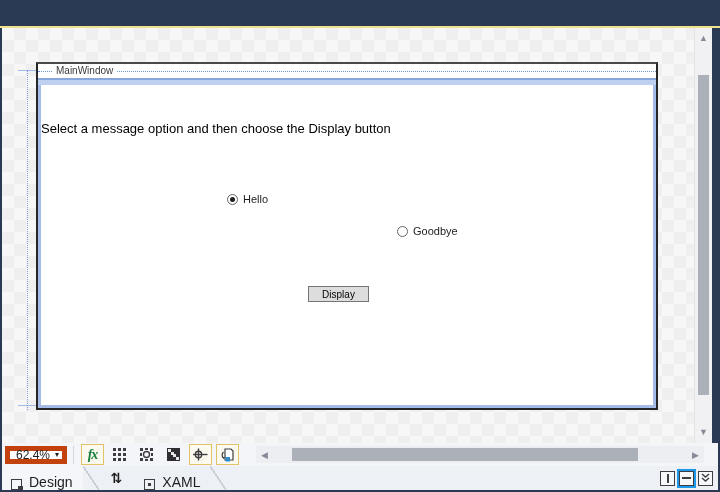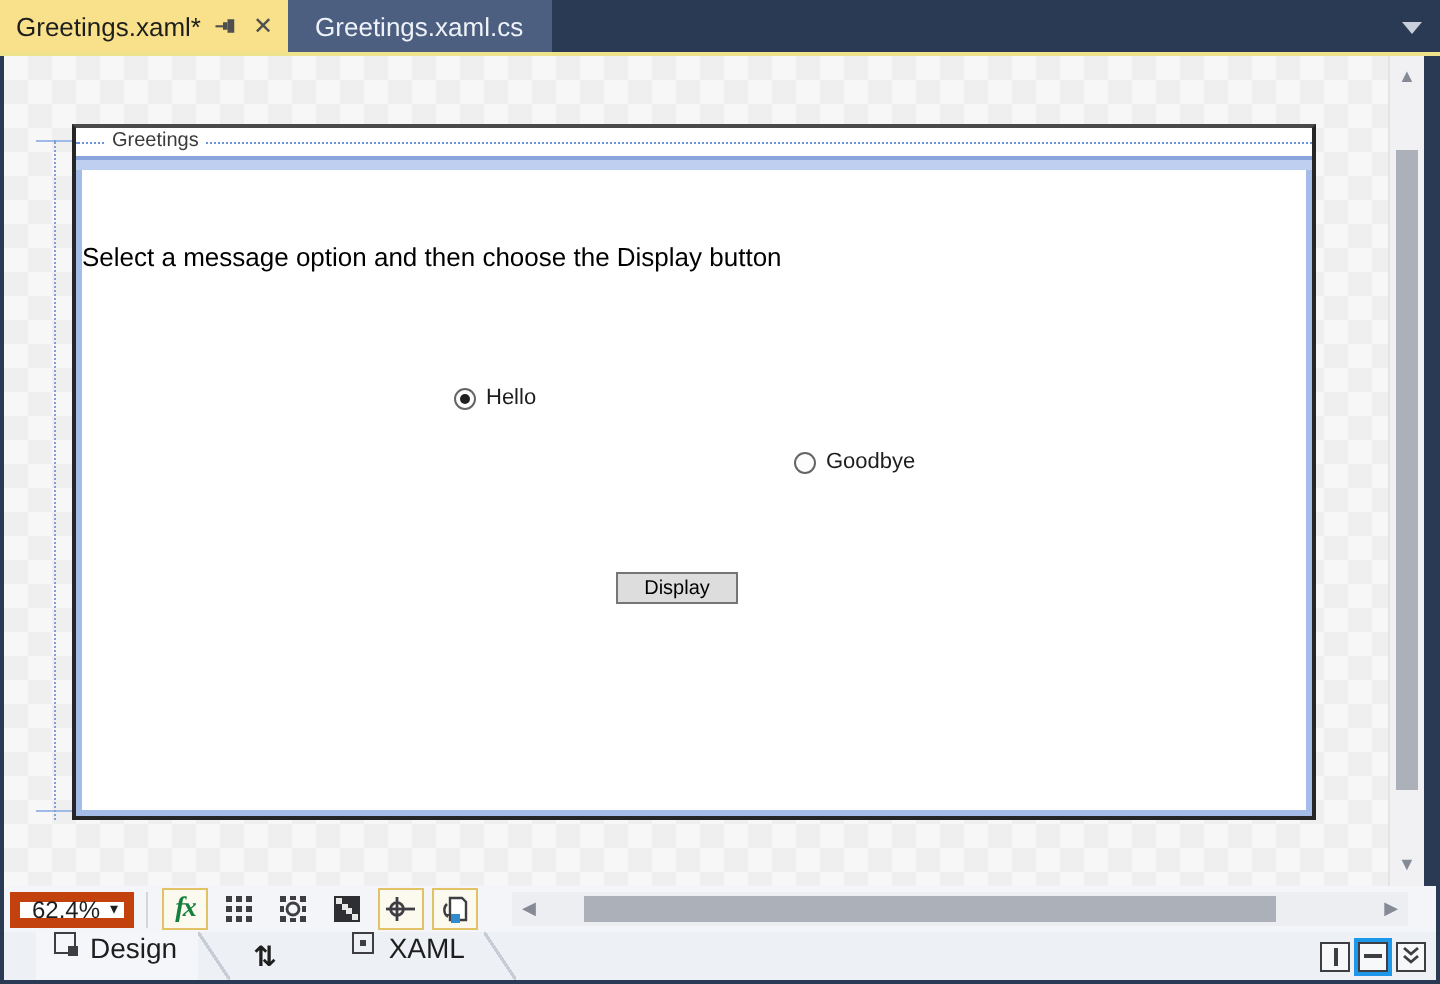--- a/index.html
+++ b/index.html
@@ -60,68 +60,51 @@
   .tbtn.active { border:1px solid #E2C266; background:#FCF9EE; }
   .fx { font-family:"Liberation Serif","DejaVu Serif",serif; font-style:italic; font-weight:bold; font-size:14px; color:#15803d; letter-spacing:-1px; }
 
   .hscroll { position:absolute; left:254px; right:14px; top:3px; height:17px; background:#EDEEF1; }
   .hs-arrow { position:absolute; top:0; bottom:0; display:flex; align-items:center; font-size:9px; color:#848B97; }
   .hs-arrow.left { left:5px; } .hs-arrow.right { right:5px; }
   .hs-thumb { position:absolute; left:36px; width:346px; top:2px; bottom:2px; background:#ACB0B9; }
 
   
   .bottombar { position:absolute; top:466px; left:2px; right:2px; height:24px; background:#EDF0F5; display:flex; align-items:center; font-size:14px; color:#1E1E1E; }
-  .btab { display:flex; align-items:flex-start; gap:7px; padding:0 10px; height:100%; cursor:default;margin-left:16px; }
+  .btab { display:flex; align-items:flex-end; gap:7px; padding:0 10px; height:100%; cursor:default; }
   .btab.design { padding-left:9px; background:#F4F6FA; }
   .slant { width:16px; height:100%; background:linear-gradient(to top right, transparent 47%, #C7CCD6 47%, #C7CCD6 53%, transparent 53%); }
   .swapbtn { font-size:14px; font-weight:bold; color:#1E1E1E; padding:0 12px; }
   .dicon { position:relative; width:11px; height:11px; border:1.5px solid #3E3E42; background:#F4F6FA; }
   .dicon::after { content:""; position:absolute; right:-2px; bottom:-2px; width:5px; height:5px; background:#3E3E42; }
   .xicon { position:relative; width:11px; height:11px; border:1.5px solid #3E3E42; display:flex; align-items:center; justify-content:center; }
   .xicon::after { content:""; width:3px; height:3px; background:#3E3E42; }
   .rbtns { margin-left:auto; display:flex; gap:4px; margin-right:5px; align-items:center; }
   .rbtn { width:15px; height:15px; border:1px solid #3E3E42; background:#F6F8FA; display:flex; align-items:center; justify-content:center; }
   .rbtn.selected { outline:2px solid #1C97EA; }
   .glyph-v { width:2px; height:9px; background:#3E3E42; }
   .glyph-h { width:9px; height:2px; background:#3E3E42; }
   .bottom-edge { position:absolute; bottom:0; left:0; right:0; height:2px; background:#2A3A55; }
 </style>
 </head>
 <body>
 
 <div class="app">
 
-  <div class="tabbar">
-    <div class="tab-active">
-      <span>Greetings.xaml*</span>
-      <span class="pin-wrap">
-        <svg width="12" height="12" viewBox="0 0 16 16" aria-hidden="true">
-          <rect x="9" y="3.5" width="4.5" height="9" fill="#4F4F4F"></rect>
-          <rect x="6" y="5.5" width="3" height="5" fill="#4F4F4F"></rect>
-          <rect x="1" y="7.5" width="5" height="1.4" fill="#4F4F4F"></rect>
-        </svg>
-      </span>
-      <span class="close-x">✕</span>
-    </div>
-    <div class="tab-inactive">
-      <span>Greetings.xaml.cs</span>
-    </div>
-    <div class="tab-dd"></div>
-  </div>
   <div class="accent-line"></div>
 
   <div class="designer">
     <div class="rail-t top"></div>
     <div class="rail-t bot"></div>
     <div class="rail-v"></div>
 
     <div class="mw">
       <div class="mw-titlerow">
         <div class="mw-title-line"></div>
-        <span class="mw-title">Greetings</span>
+        <span class="mw-title">MainWindow</span>
       </div>
       <div class="mw-band"></div>
       <div class="mw-content">
         <div class="instruction">Select a message option and then choose the Display button</div>
 
         <div class="radio hello">
           <span class="rcircle checked"></span>
           <span>Hello</span>
         </div>
         <div class="radio goodbye">

